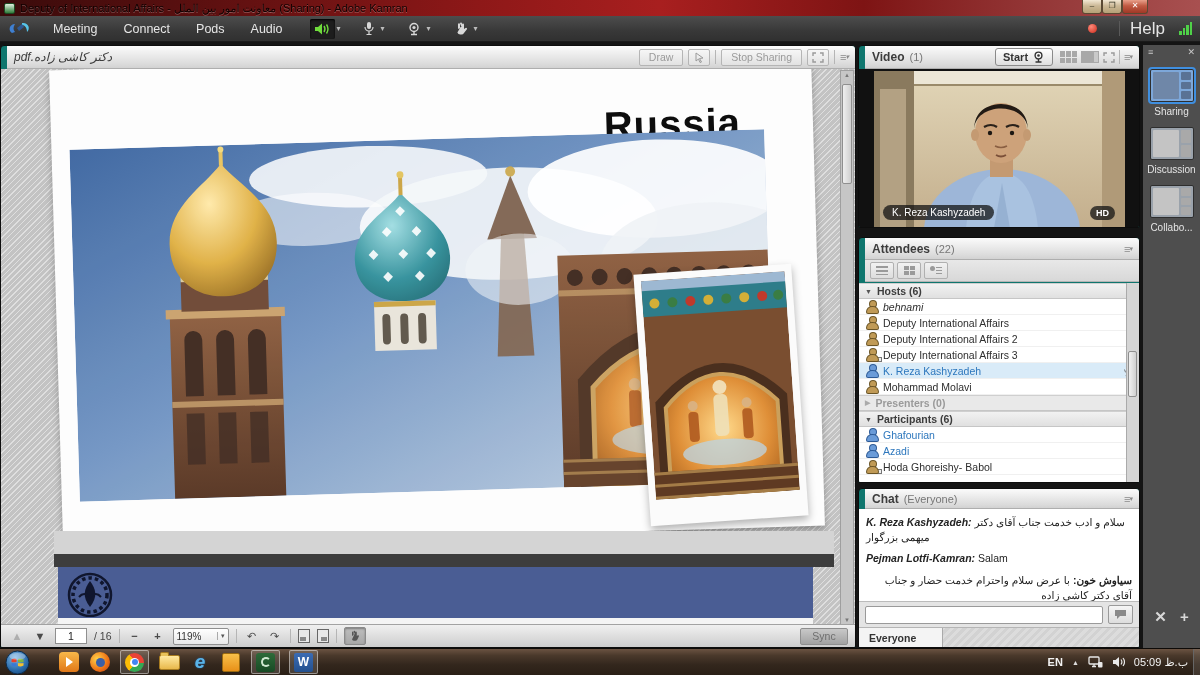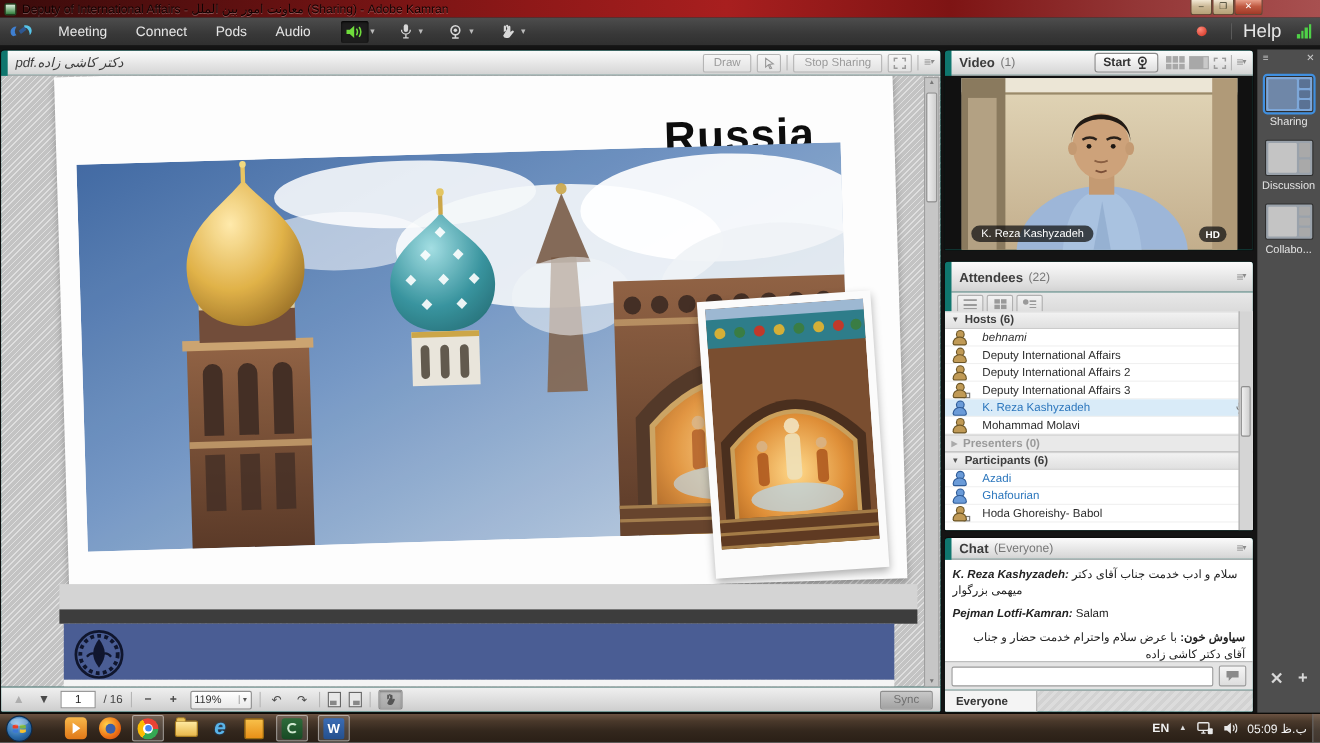--- a/index.html
+++ b/index.html
@@ -110,21 +110,21 @@
   .ic-grid4 i { background:#9a9a9a; }
   .ic-pstat { width:12px; height:9px; position:relative; }
   .ic-pstat::before { content:""; position:absolute; left:0; top:0; width:5px; height:5px; border-radius:50%; background:#9a9a9a; }
   .ic-pstat::after { content:""; position:absolute; right:0; top:1px; width:6px; height:7px; background:repeating-linear-gradient(#9a9a9a 0 1.5px, transparent 1.5px 3px); }
   .att-list { position:absolute; left:0; top:45px; right:0; bottom:0; background:#fff; overflow:hidden; }
   .sect { height:16px; background:linear-gradient(#f2f2f2,#e0e0e0); border-top:1px solid #cfcfcf; border-bottom:1px solid #c6c6c6;
     display:flex; align-items:center; padding:0 6px; font-size:10.5px; font-weight:bold; color:#3d3d3d; gap:5px; }
   .sect .tri { font-size:7px; color:#555; }
   .sect.dim { color:#9a9a9a; background:#e9e9e9; }
   .sect.dim .tri { color:#aaa; }
-  .arow { height:16px; display:flex; align-items:center; padding:0 4px 0 7px; font-size:10.5px; color:#2e2e2e; gap:14px; border-bottom:1px solid #f0f0f0; }
+  .arow { height:16px; display:flex; align-items:center; padding:0 4px 0 7px; font-size:10.5px; color:#2e2e2e; gap:4px; border-bottom:1px solid #f0f0f0; }
   .arow.sel { background:#d9ebf8; color:#2d77bd; }
   .arow.blue { color:#2d77bd; }
   .p-ic { width:13px; height:12px; position:relative; flex:0 0 13px; }
   .p-ic::before { content:""; position:absolute; left:3.5px; top:0; width:6px; height:6px; border-radius:50%; background:var(--pc,#c09a56); box-shadow:0 0 0 1px #6b5526; }
   .p-ic::after { content:""; position:absolute; left:1px; top:6.5px; width:11px; height:5.5px; border-radius:5px 5px 1px 1px; background:var(--pc,#c09a56); box-shadow:0 0 0 1px #6b5526; }
   .p-ic.bl { --pc:#6a9bd8; }
   .p-ic.bl::before,.p-ic.bl::after { box-shadow:0 0 0 1px #2d5a96; }
   .p-badge { position:absolute; right:-3px; bottom:-1px; width:6px; height:5px; background:#efefef; border:1px solid #777; }
   .mic-r { margin-left:auto; }
   .att-scroll { position:absolute; right:0; top:45px; width:13px; bottom:0; background:#d5d5d5; border-left:1px solid #aaa; }
@@ -532,21 +532,21 @@
         <circle cx="138" cy="62" r="2.2" fill="#1d1712"></circle>
       <path d="M121 75 q6 3 12 0" stroke="#8a5f42" stroke-width="1.6" fill="none"></path>
       <path d="M122 84 q5 3 10 0" stroke="#7a4f38" stroke-width="1.8" fill="none"></path>
     </svg>
     <div class="name-pill">K. Reza Kashyzadeh</div>
     <div class="hd-pill">HD</div>
   </div>
 </div>
 
 <div class="pod" id="attendees">
-  <div class="pod-h" style="height:28px">
+  <div class="pod-h" style="height:22px">
     <b>Attendees</b>
     <span class="cnt">(22)</span>
     <div class="pod-menu"><span>≡</span><span class="dd">▾</span></div>
   </div>
   <div class="att-tools">
     <div class="att-tbtn">
         <div class="ic-rows"></div>
       </div>
     <div class="att-tbtn">
         <div class="ic-grid4">
@@ -599,25 +599,25 @@
     <div class="sect dim">
       <span class="tri">▶</span>
       <span>Presenters (0)</span>
     </div>
     <div class="sect">
       <span class="tri">▼</span>
       <span>Participants (6)</span>
     </div>
     <div class="arow blue">
       <span class="p-ic bl"></span>
-      <span>Azadi</span>
+      <span>Ghafourian</span>
     </div>
     <div class="arow blue">
       <span class="p-ic bl"></span>
-      <span>Ghafourian</span>
+      <span>Azadi</span>
     </div>
     <div class="arow">
       <span class="p-ic">
           <span class="p-badge"></span>
         </span>
       <span>Hoda Ghoreishy- Babol</span>
     </div>
   </div>
   <div class="att-scroll">
     <div class="att-thumb"></div>

